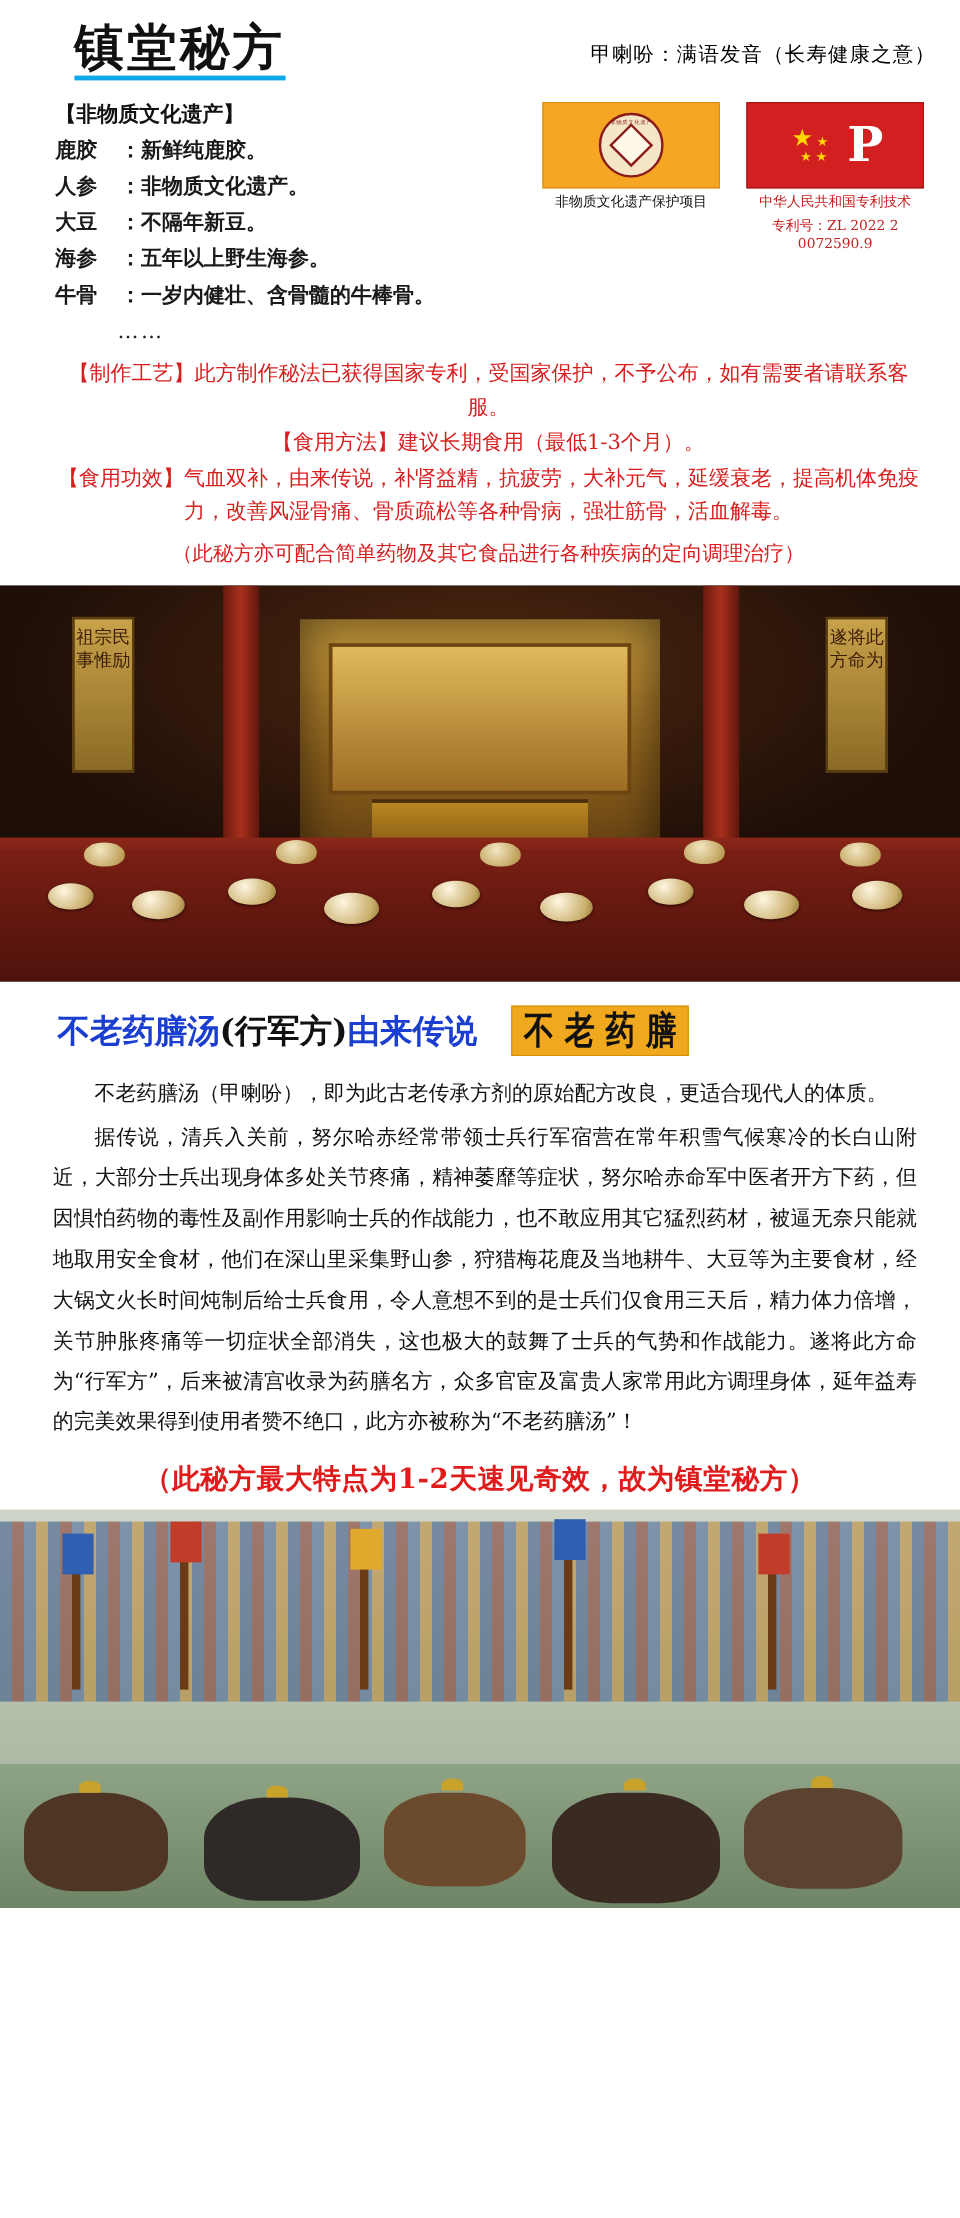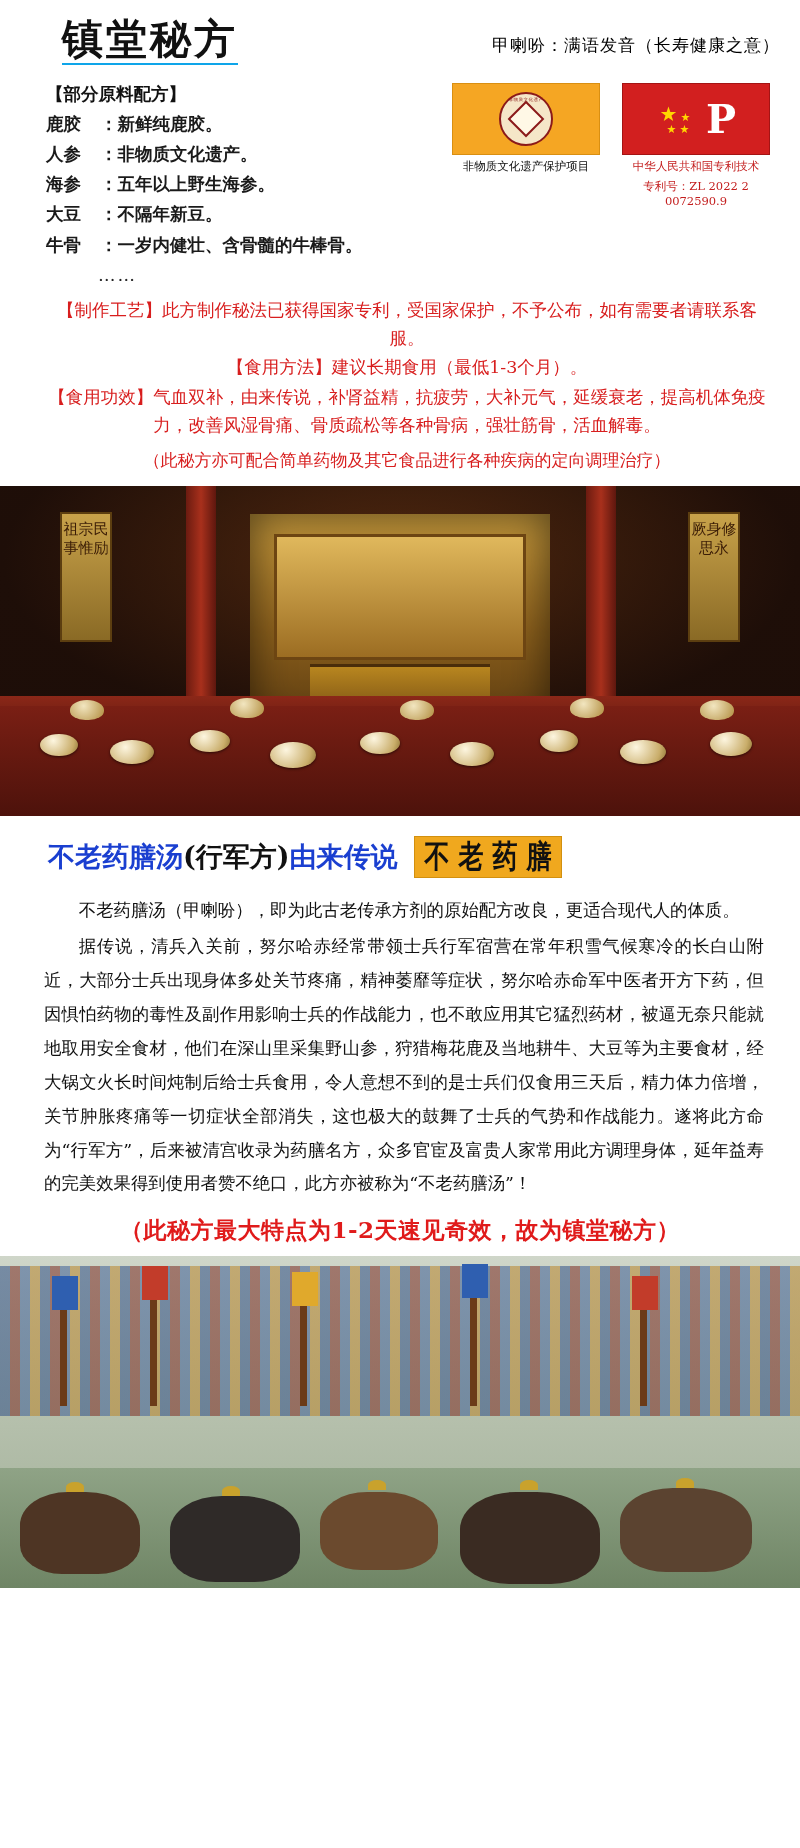--- a/index.html
+++ b/index.html
@@ -29,21 +29,21 @@
     flex: 0 0 auto;
     padding-left: 52px;
   }
   .zhentang {
     display: inline-block;
     font-family: "DejaVu Serif", serif;
     font-weight: bold;
     font-size: 41px;
     letter-spacing: 3px;
     color: #111;
-    border-bottom: 2px solid #0ea5e9;
+    border-bottom: 4px solid #0ea5e9;
     padding-bottom: 2px;
     line-height: 1.05;
   }
   .header-right {
     flex: 1 1 auto;
     padding-left: 16px;
     padding-top: 4px;
   }
   .title-main {
     font-family: "DejaVu Serif", serif;
@@ -243,21 +243,21 @@
   }
 
   
   .legend {
     padding: 20px 0 0 0;
   }
   .legend-head {
     display: flex;
     align-items: center;
     padding-left: 48px;
-    gap: 16px;
+    gap: 28px;
   }
   .legend-title {
     font-family: "DejaVu Serif", serif;
     font-weight: bold;
     font-size: 27px;
     color: #1a3fd0;
     white-space: nowrap;
   }
   .legend-title .blk { color: #111; }
   .seal {
@@ -344,32 +344,32 @@
       <div class="zhentang">镇堂秘方</div>
     </div>
     <div class="header-right">
       <div class="title-sub">甲喇吩：满语发音（长寿健康之意）</div>
     </div>
   </div>
 
   <div class="mid">
 
     <div class="ingredients">
-      <div class="sec-head">【部分原料配方】</div>
+      <div class="sec-head">【非物质文化遗产】</div>
       <div class="ing-row">
         <span class="ing-name">鹿胶</span><span>：新鲜纯鹿胶。</span>
       </div>
       <div class="ing-row">
         <span class="ing-name">人参</span><span>：非物质文化遗产。</span>
       </div>
       <div class="ing-row">
+        <span class="ing-name">大豆</span><span>：不隔年新豆。</span>
+      </div>
+      <div class="ing-row">
         <span class="ing-name">海参</span><span>：五年以上野生海参。</span>
-      </div>
-      <div class="ing-row">
-        <span class="ing-name">大豆</span><span>：不隔年新豆。</span>
       </div>
       <div class="ing-row">
         <span class="ing-name">牛骨</span><span>：一岁内健壮、含骨髓的牛棒骨。</span>
       </div>
       <div class="dots">……</div>
     </div>
 
     <div class="badges">
       <div class="badge">
         <div class="badge-box">
@@ -408,21 +408,21 @@
     </p>
     <p class="note">（此秘方亦可配合简单药物及其它食品进行各种疾病的定向调理治疗）</p>
   </div>
 
   <div class="photo1">
     <div class="p1-wall"></div>
     <div class="p1-col l"></div>
     <div class="p1-col r"></div>
     <div class="p1-throne"></div>
     <div class="p1-scroll left">祖宗民事惟励</div>
-    <div class="p1-scroll right">厥身修思永</div>
+    <div class="p1-scroll right">遂将此方命为</div>
     <div class="p1-table2"></div>
     <div class="p1-table"></div>
     <div class="p1-dish" style="left:40px;bottom:60px;width:38px;height:22px;"></div>
     <div class="p1-dish" style="left:110px;bottom:52px;width:44px;height:24px;"></div>
     <div class="p1-dish" style="left:190px;bottom:64px;width:40px;height:22px;"></div>
     <div class="p1-dish" style="left:270px;bottom:48px;width:46px;height:26px;"></div>
     <div class="p1-dish" style="left:360px;bottom:62px;width:40px;height:22px;"></div>
     <div class="p1-dish" style="left:450px;bottom:50px;width:44px;height:24px;"></div>
     <div class="p1-dish" style="left:540px;bottom:64px;width:38px;height:22px;"></div>
     <div class="p1-dish" style="left:620px;bottom:52px;width:46px;height:24px;"></div>

